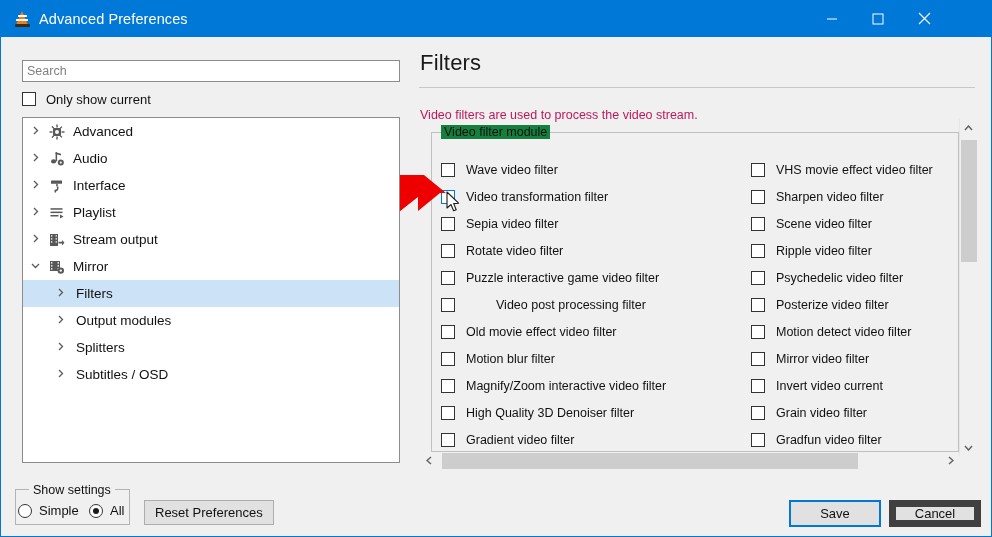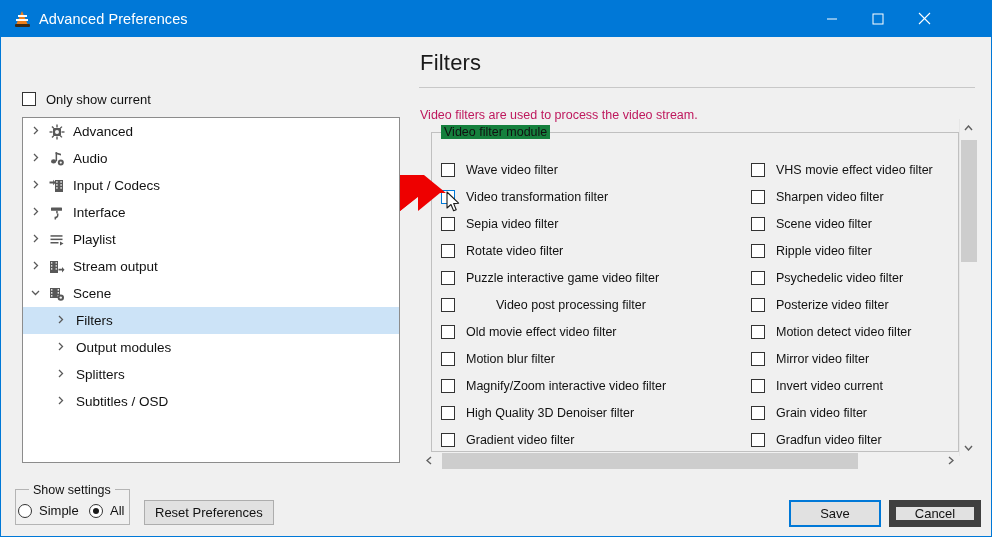--- a/index.html
+++ b/index.html
@@ -420,20 +420,21 @@
       </svg>
     </div>
     <div class="win-btn" id="btn-close">
       <svg width="13" height="13" viewBox="0 0 13 13">
         <line x1="1" y1="1" x2="12" y2="12" stroke="#ffffff" stroke-width="1.1"></line>
         <line x1="12" y1="1" x2="1" y2="12" stroke="#ffffff" stroke-width="1.1"></line>
       </svg>
     </div>
   </div>
 
+  <input id="search-input" type="text" placeholder="Search" style="">
 
   <div id="only-show-current">
     <div class="cbox"></div>
     <div class="lbl">Only show current</div>
   </div>
 
   <div id="tree">
       <div class="tree-row">
         <span class="arrow"><svg width="9" height="9" viewBox="0 0 9 9">
             <polyline points="3,1 6.5,4.5 3,8" fill="none" stroke="#5a5a5a" stroke-width="1.3"></polyline>
@@ -468,38 +469,20 @@
           </svg>
         </span>
         <span class="tlabel">Audio</span>
       </div>
       <div class="tree-row">
         <span class="arrow"><svg width="9" height="9" viewBox="0 0 9 9">
             <polyline points="3,1 6.5,4.5 3,8" fill="none" stroke="#5a5a5a" stroke-width="1.3"></polyline>
           </svg></span>
         <span class="ticon">
           <svg width="16" height="16" viewBox="0 0 16 16">
-            <rect x="6" y="2" width="8" height="12" fill="#585858"></rect>
-            <rect x="7.2" y="3.2" width="1.4" height="1.5" fill="#f7f7f7"></rect>
-            <rect x="7.2" y="6.2" width="1.4" height="1.5" fill="#f7f7f7"></rect>
-            <rect x="7.2" y="9.2" width="1.4" height="1.5" fill="#f7f7f7"></rect>
-            <rect x="11.4" y="3.2" width="1.4" height="1.5" fill="#f7f7f7"></rect>
-            <rect x="11.4" y="6.2" width="1.4" height="1.5" fill="#f7f7f7"></rect>
-            <rect x="11.4" y="9.2" width="1.4" height="1.5" fill="#f7f7f7"></rect>
-            <path d="M0.5 3.6 L4.2 3.6 L4.2 1.8 L6.6 4.6 L4.2 7.2 L4.2 5.4 L0.5 5.4 Z" fill="#585858"></path>
-          </svg>
-        </span>
-        <span class="tlabel">Input / Codecs</span>
-      </div>
-      <div class="tree-row">
-        <span class="arrow"><svg width="9" height="9" viewBox="0 0 9 9">
-            <polyline points="3,1 6.5,4.5 3,8" fill="none" stroke="#5a5a5a" stroke-width="1.3"></polyline>
-          </svg></span>
-        <span class="ticon">
-          <svg width="16" height="16" viewBox="0 0 16 16">
             <rect x="2" y="2.4" width="11" height="3.4" rx="0.6" fill="#585858"></rect>
             <rect x="7.2" y="5.8" width="1.5" height="2.6" fill="#585858"></rect>
             <path d="M8.7 8.4 L8.7 10.2 A2.4 2.4 0 0 1 6.3 12.6 L6.3 14.4" fill="none" stroke="#585858" stroke-width="1.5"></path>
           </svg>
         </span>
         <span class="tlabel">Interface</span>
       </div>
       <div class="tree-row">
         <span class="arrow"><svg width="9" height="9" viewBox="0 0 9 9">
             <polyline points="3,1 6.5,4.5 3,8" fill="none" stroke="#5a5a5a" stroke-width="1.3"></polyline>
@@ -542,21 +525,21 @@
             <rect x="2" y="3.1" width="1.4" height="1.5" fill="#f7f7f7"></rect>
             <rect x="2" y="6.1" width="1.4" height="1.5" fill="#f7f7f7"></rect>
             <rect x="2" y="9.1" width="1.4" height="1.5" fill="#f7f7f7"></rect>
             <rect x="8.6" y="3.1" width="1.4" height="1.5" fill="#f7f7f7"></rect>
             <rect x="8.6" y="6.1" width="1.4" height="1.5" fill="#f7f7f7"></rect>
             <rect x="8.6" y="9.1" width="1.4" height="1.5" fill="#f7f7f7"></rect>
             <circle cx="11.8" cy="11.6" r="3.2" fill="#585858"></circle>
             <circle cx="11.8" cy="11.6" r="1.2" fill="#f7f7f7"></circle>
           </svg>
         </span>
-        <span class="tlabel">Scene</span>
+        <span class="tlabel">Mirror</span>
       </div>
       <div class="tree-row child selected">
         <span class="arrow"><svg width="9" height="9" viewBox="0 0 9 9">
             <polyline points="3,1 6.5,4.5 3,8" fill="none" stroke="#5a5a5a" stroke-width="1.3"></polyline>
           </svg></span>
         <span class="tlabel">Filters</span>
       </div>
       <div class="tree-row child">
         <span class="arrow"><svg width="9" height="9" viewBox="0 0 9 9">
             <polyline points="3,1 6.5,4.5 3,8" fill="none" stroke="#5a5a5a" stroke-width="1.3"></polyline>

